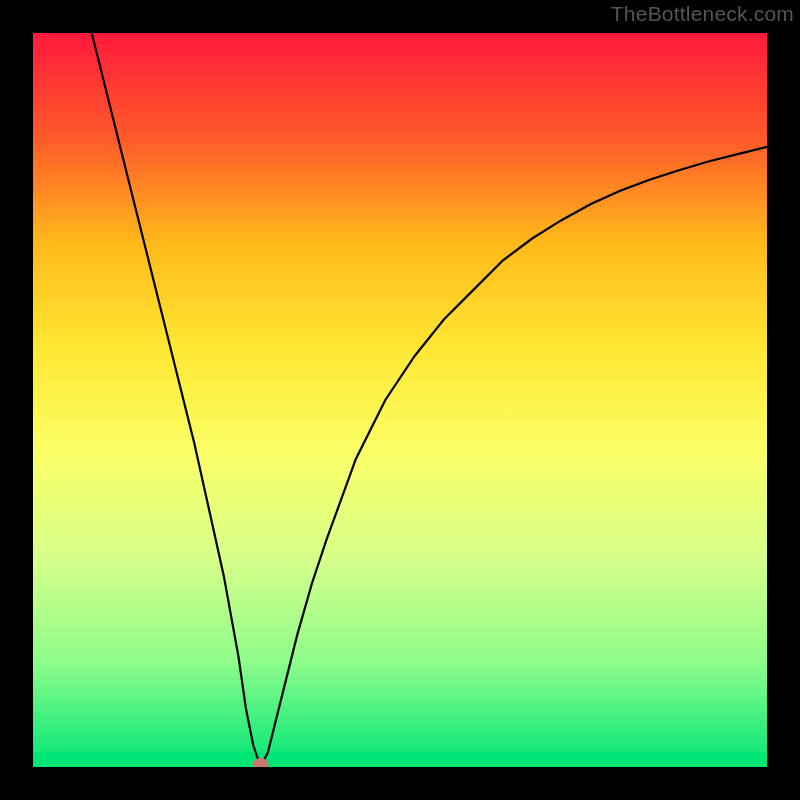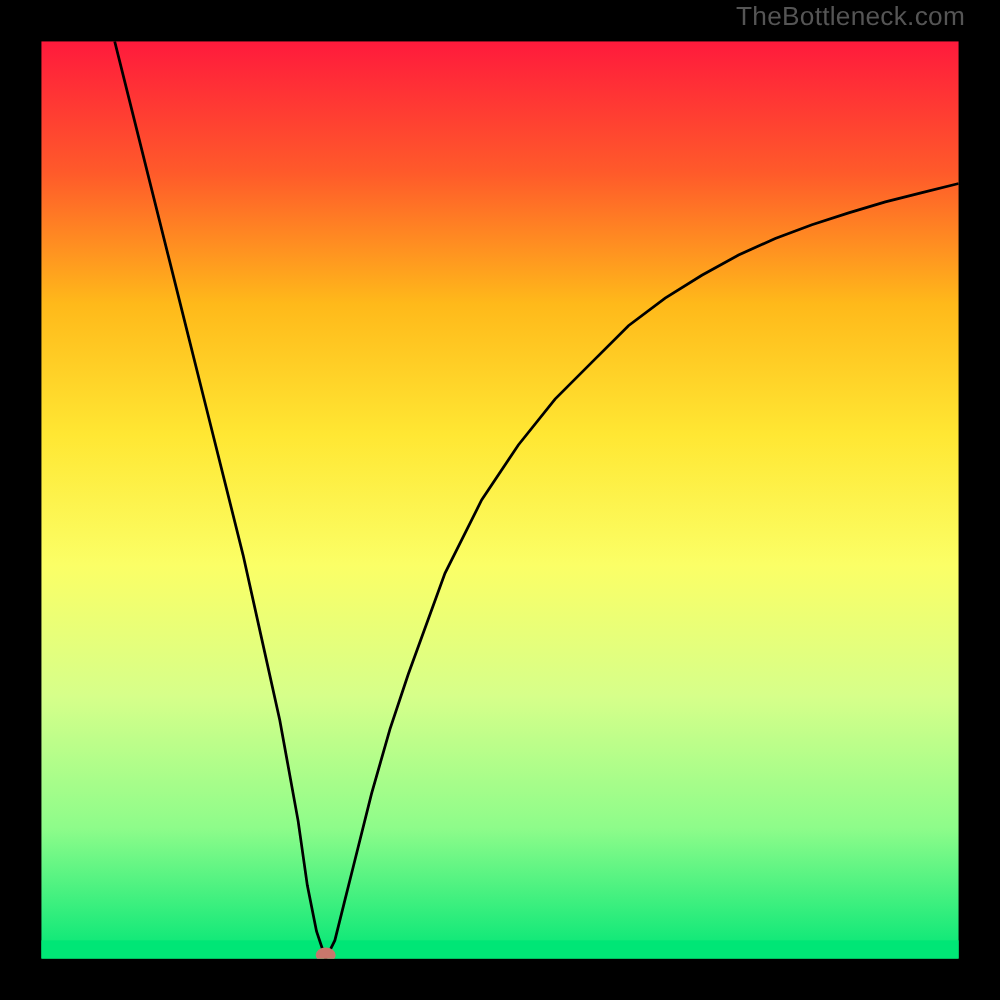--- a/index.html
+++ b/index.html
@@ -13,21 +13,21 @@
   }
   .outer {
     position: relative;
     width: 800px;
     height: 800px;
     background: #000;
   }
   .watermark {
     position: absolute;
     top: 2px;
-    right: 28px;
+    right: 6px;
     color: #555;
     font-size: 21px;
     font-weight: 500;
     letter-spacing: 0.2px;
     z-index: 5;
     margin-left: 34px;
   }
   .plot {
     position: absolute;
     left: 33px;

